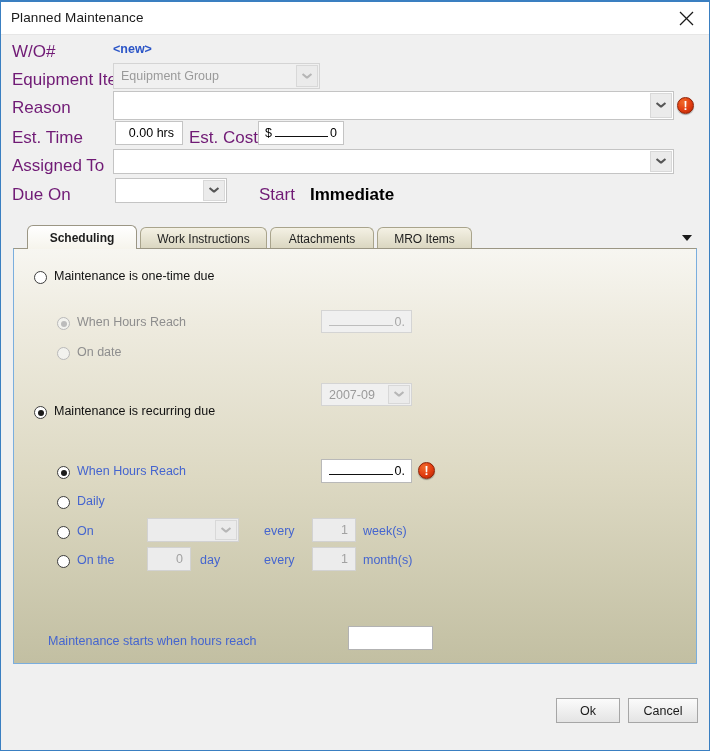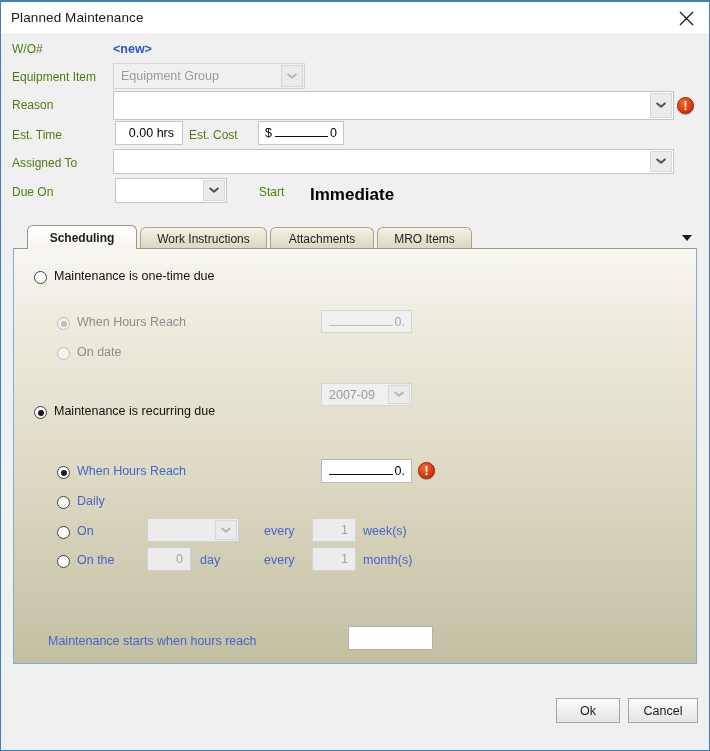--- a/index.html
+++ b/index.html
@@ -45,22 +45,22 @@
   .close-btn svg { display: block; }
 
   
   .form-area {
     position: relative;
     height: 178px;
     background: #f0f0f0;
   }
   .lbl {
     position: absolute;
-    color: #4d7c0f;
-    font-size: 12px;
+    color: #701a75;
+    font-size: 17px;
     white-space: nowrap;
   }
 
   .ctl {
     position: absolute;
     background: #ffffff;
     border: 1px solid #c4c4c4;
   }
   .ctl.disabled {
     background: #f0f0f0;
@@ -320,21 +320,21 @@
       </span>
     </div>
   </div>
 
   <div class="form-area">
 
     <div class="lbl" style="left:11px; top:7px;">W/O#</div>
     <div class="lbl blue-val" style="left:112px; top:7px;">&lt;new&gt;</div>
 
     <div class="lbl" style="left:11px; top:35px;">Equipment Item</div>
-    <div class="ctl disabled" style="left:112px; top:28px; width:192px; height:26px;">
+    <div class="ctl disabled" style="left:112px; top:28px; width:207px; height:26px;">
       <div class="ctl-text grey">Equipment Group</div>
       <div class="combo-arrow flat">
         <span class="chev thin grey"></span>
       </div>
     </div>
 
 
     <div class="lbl" style="left:11px; top:63px;">Reason</div>
     <div class="ctl" style="left:112px; top:56px; width:561px; height:29px;">
       <div class="ctl-text"></div>

